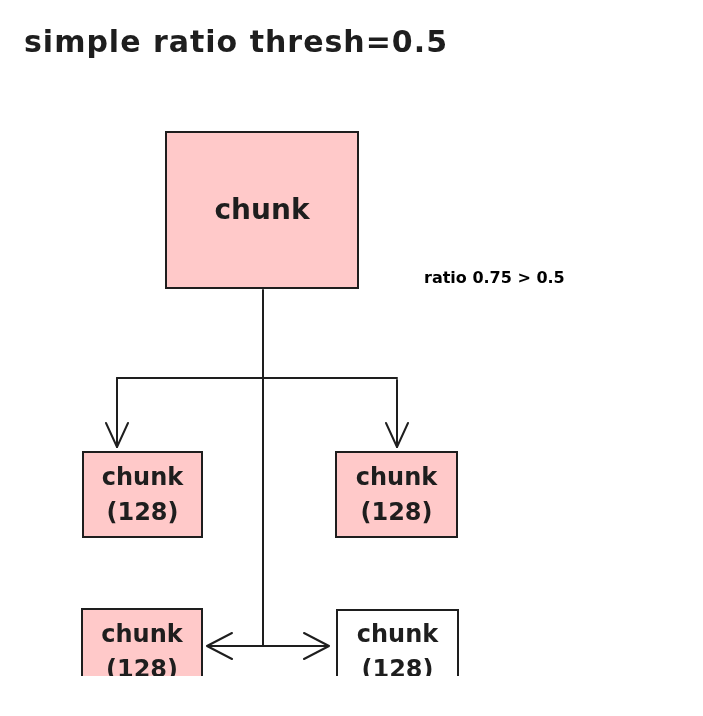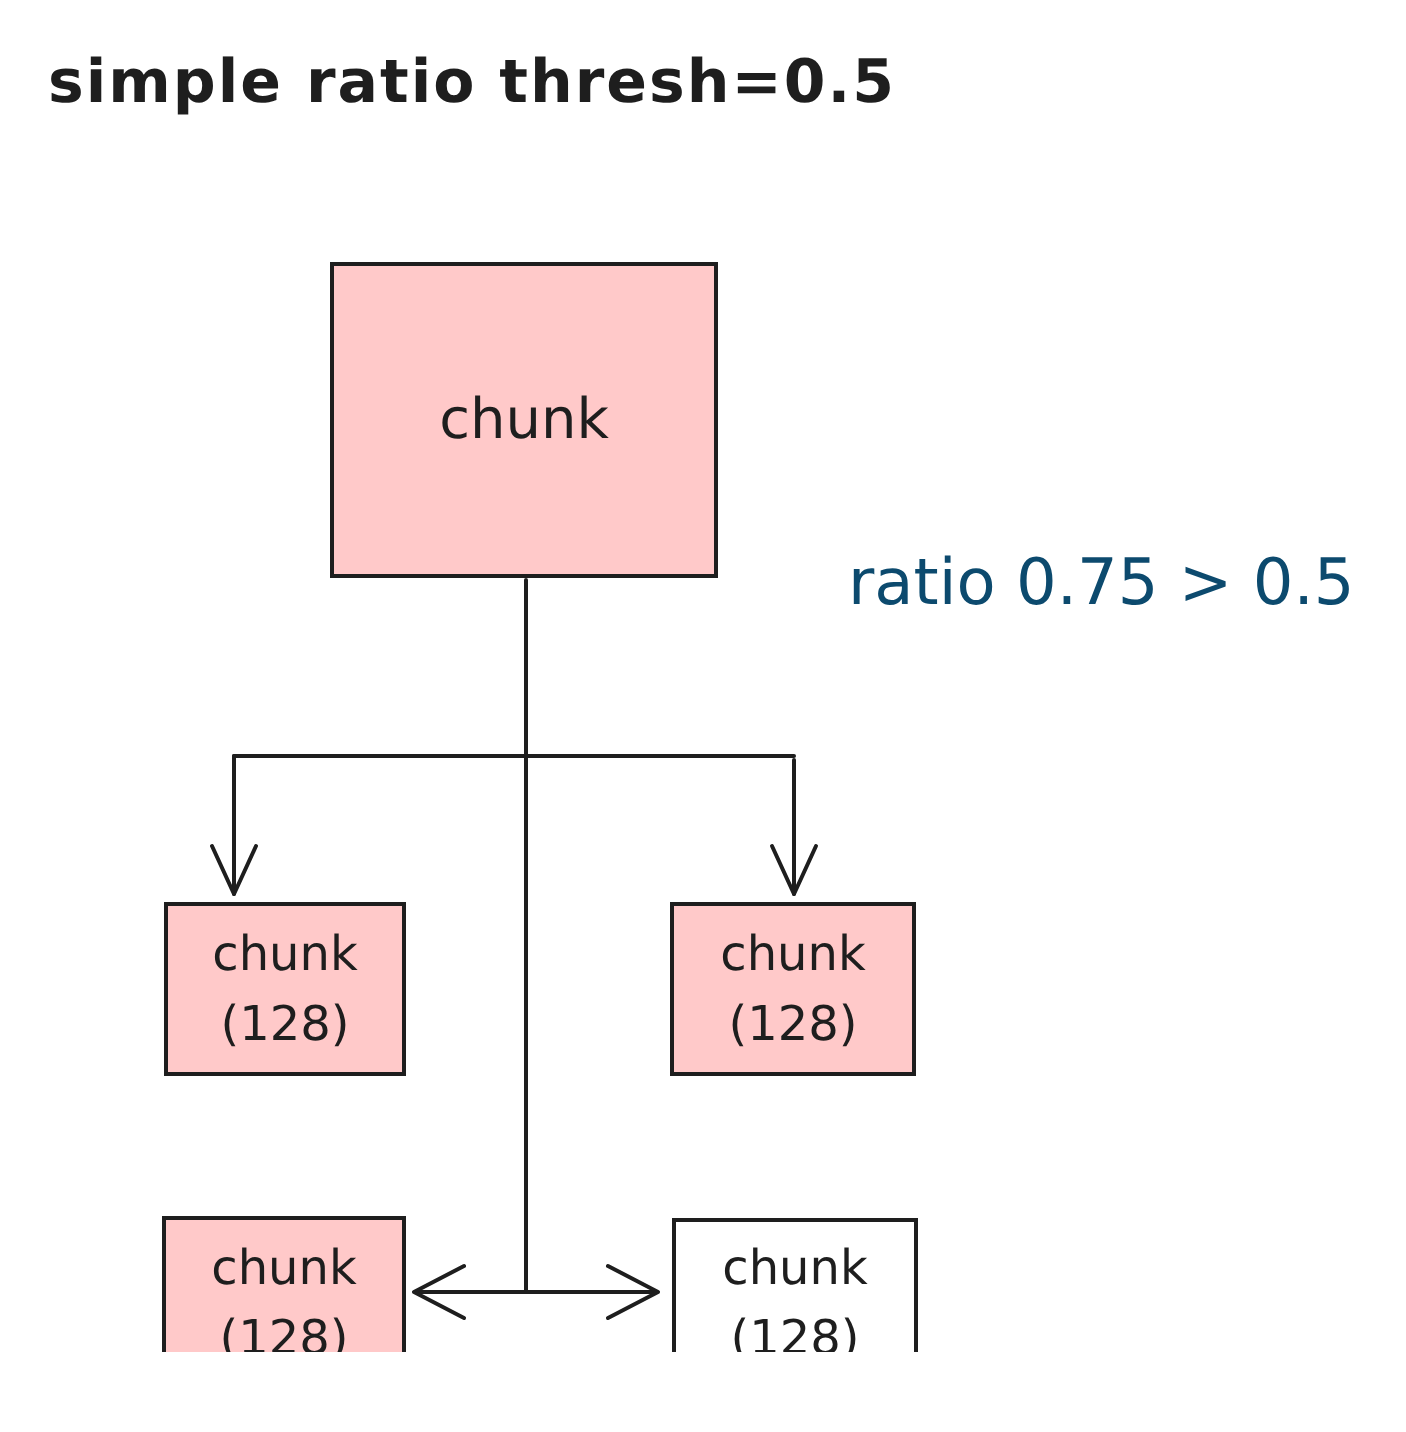--- a/index.html
+++ b/index.html
@@ -29,21 +29,21 @@
   .chunk-node {
     position: absolute;
     box-sizing: border-box;
     border: 2.5px solid #1e1e1e;
     background: #ffc9c9;
     display: flex;
     flex-direction: column;
     align-items: center;
     justify-content: center;
     text-align: center;
-    font-weight: 400;
+    font-weight: 700;
   }
   .chunk-node .node-line {
     display: block;
   }
   .node-root {
     left: 165px;
     top: 131px;
     width: 194px;
     height: 158px;
     font-size: 28px;
@@ -79,24 +79,24 @@
     width: 123px;
     height: 86px;
     font-size: 24px;
     line-height: 1.45;
     background: #ffffff;
   }
   .annotation {
     position: absolute;
     left: 424px;
     top: 265px;
-    font-size: 32px;
-    font-weight: 400;
+    font-size: 16px;
+    font-weight: 700;
     line-height: 1.65;
-    color: #0c4a6e;
+    color: #000000;
     white-space: nowrap;
   }
   .connector-layer {
     position: absolute;
     left: 0;
     top: 0;
     width: 703px;
     height: 716px;
     pointer-events: none;
   }

